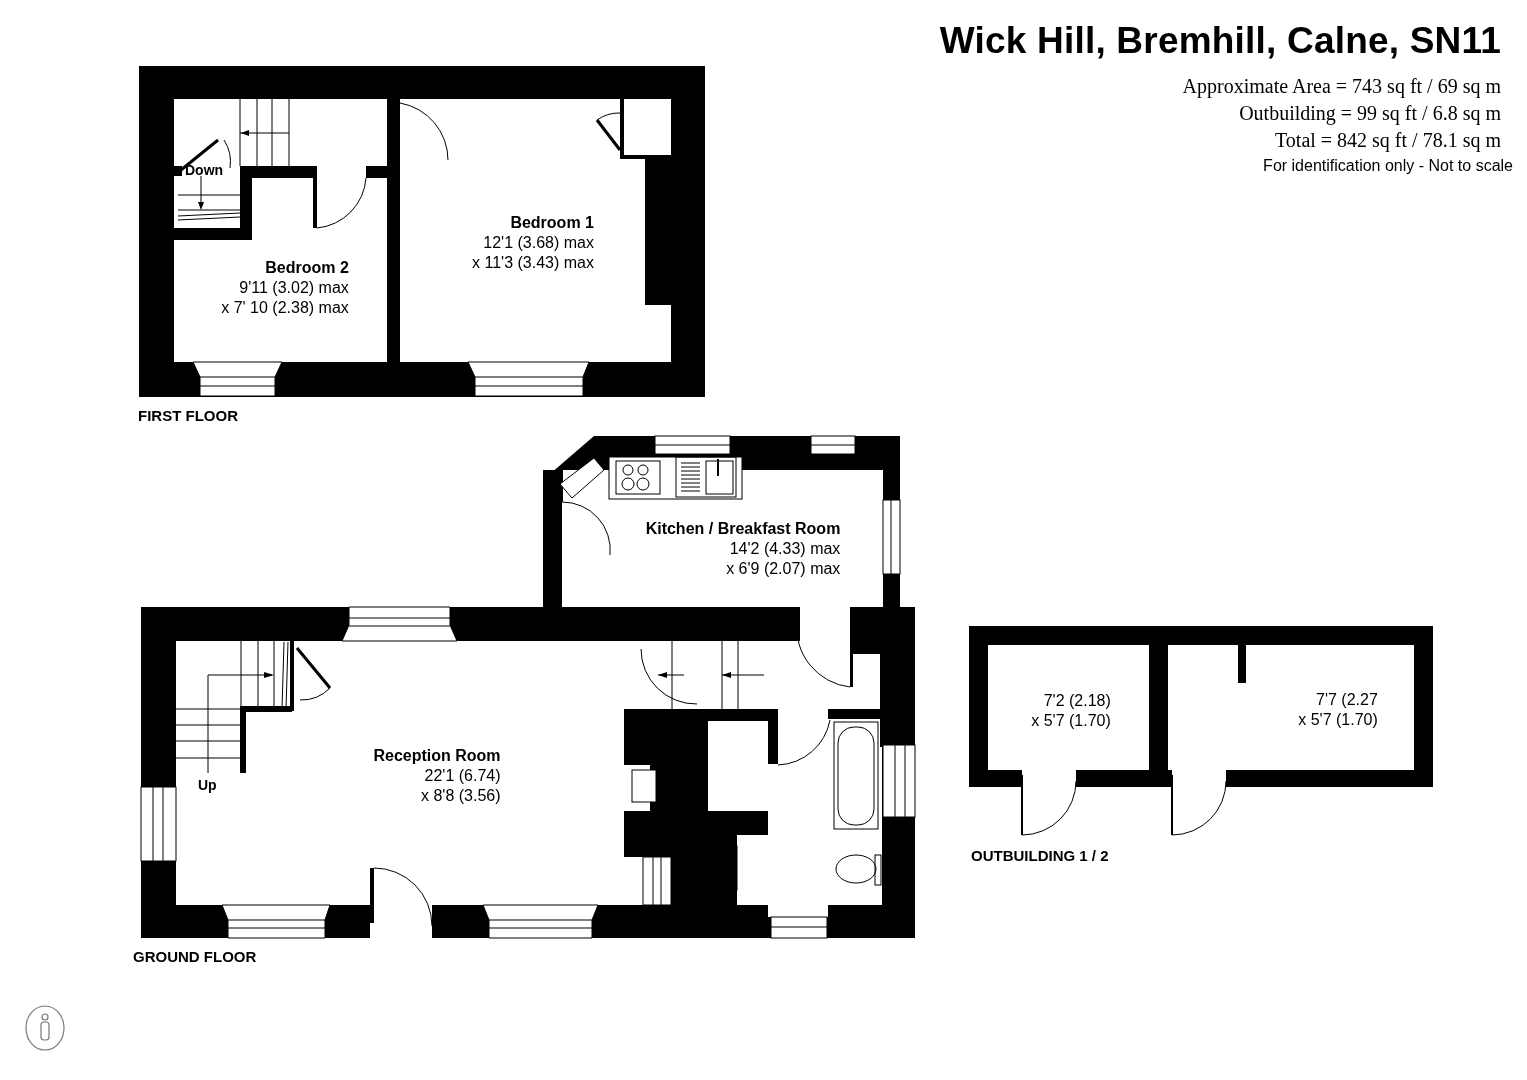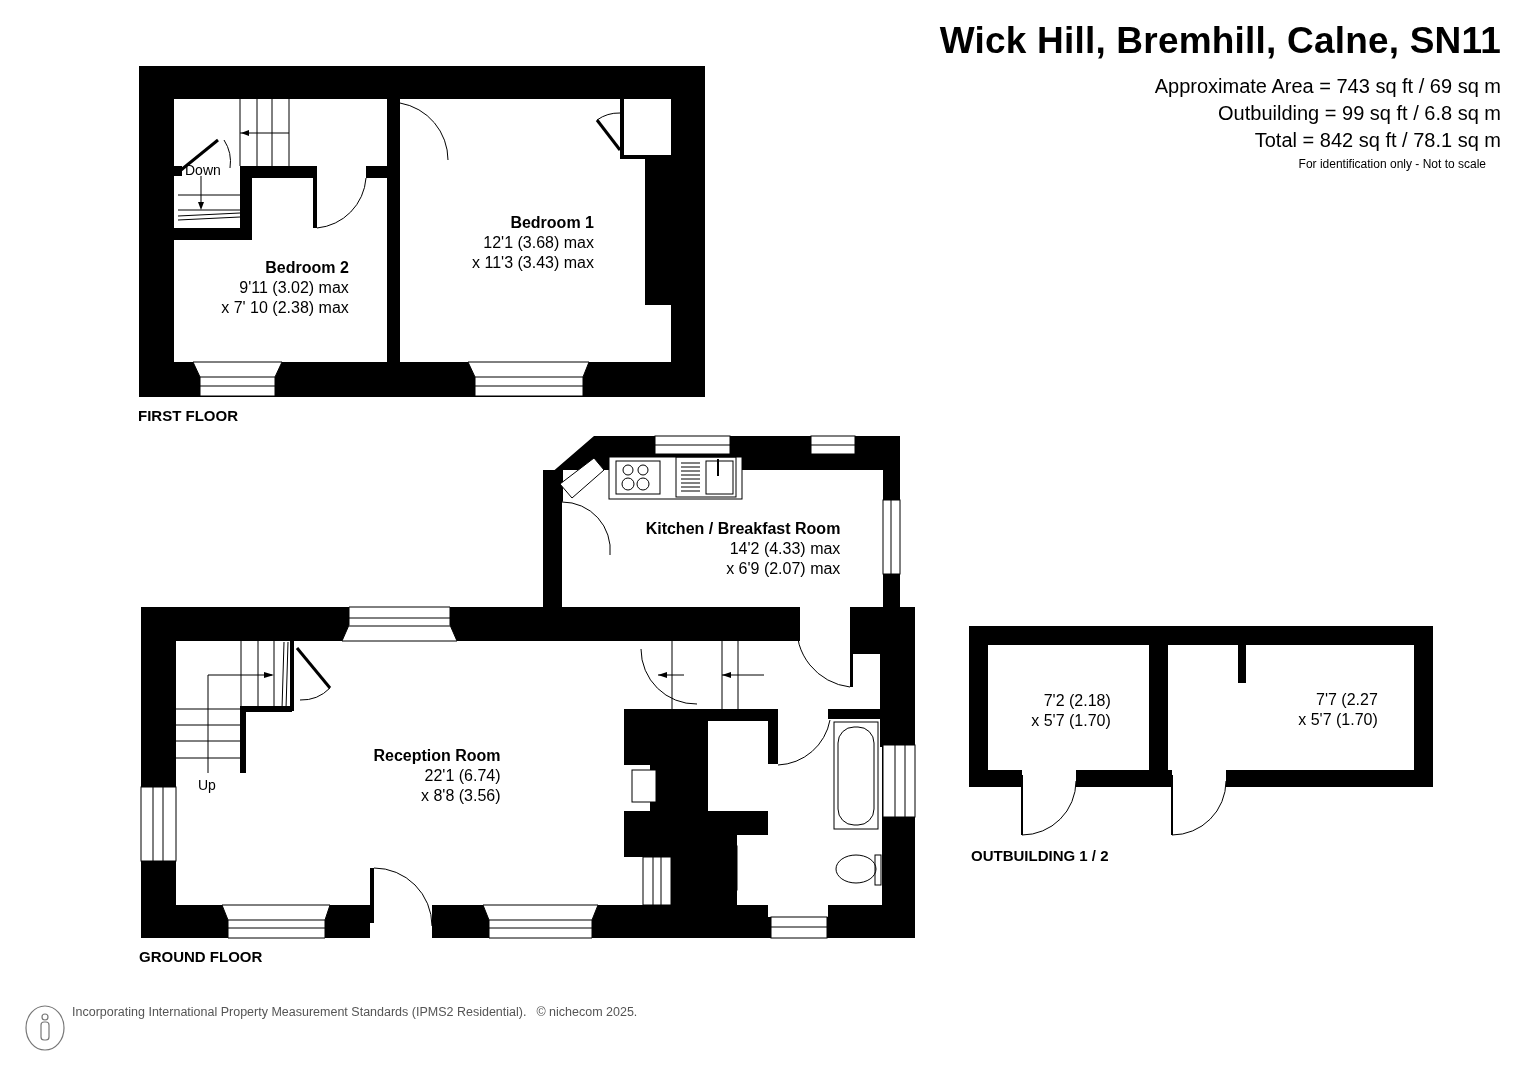--- a/index.html
+++ b/index.html
@@ -1,24 +1,24 @@
 <!DOCTYPE html>
 <html><head>
 <meta charset="utf-8">
 <style>
   html, body { margin: 0; padding: 0; background: #ffffff; }
   body { width: 1527px; height: 1080px; position: relative; overflow: hidden; font-family: "Liberation Sans", sans-serif; color: #000; }
   svg { position: absolute; left: 0; top: 0; }
   .title { position: absolute; right: 26px; top: 20px; font-size: 37px; font-weight: bold; white-space: nowrap; letter-spacing: 0.2px; }
-  .area { position: absolute; right: 26px; font-size: 20px; white-space: nowrap; text-align: right; }
-  .note { position: absolute; right: 41px; top: 157px; font-size: 12px; white-space: nowrap; }
+  .area { position: absolute; right: 26px; font-size: 20px; white-space: nowrap; text-align: right; font-family: Liberation Serif, serif; }
+  .note { position: absolute; right: 14px; top: 157px; font-size: 16px; white-space: nowrap; }
   .floor-label { position: absolute; font-size: 15px; font-weight: bold; white-space: nowrap; }
   .room { position: absolute; text-align: right; font-size: 16px; line-height: 20px; white-space: nowrap; transform: translateX(-50%); }
   .room .name { font-weight: bold; }
-  .small { position: absolute; font-size: 14px; font-weight: normal; white-space: nowrap; }
+  .small { position: absolute; font-size: 14px; font-weight: bold; white-space: nowrap; }
   .footer { position: absolute; left: 72px; top: 1004px; font-size: 12.5px; line-height: 17px; color: #555; white-space: nowrap; }
   .footer .copy { margin-left: 10px; }
 </style>
 </head>
 <body>
 
 <svg width="1527" height="1080" viewBox="0 0 1527 1080">
 
   <g>
 
@@ -248,27 +248,26 @@
   <div class="name">Reception Room</div>
   <div>22'1 (6.74)</div>
   <div>x 8'8 (3.56)</div>
 </div>
 <div class="room" style="left:743px; top:519px">
   <div class="name">Kitchen / Breakfast Room</div>
   <div>14'2 (4.33) max</div>
   <div>x 6'9 (2.07) max</div>
 </div>
 <div class="small" style="left:198px; top:777px">Up</div>
-<div class="floor-label" style="left:139px; top:948px">GROUND FLOOR</div>
+<div class="floor-label" style="left:133px; top:948px">GROUND FLOOR</div>
 
 <div class="room" style="left:1071px; top:691px">
   <div>7'2 (2.18)</div>
   <div>x 5'7 (1.70)</div>
 </div>
 <div class="room" style="left:1338px; top:690px">
   <div>7'7 (2.27</div>
   <div>x 5'7 (1.70)</div>
 </div>
 <div class="floor-label" style="left:971px; top:847px">OUTBUILDING 1 / 2</div>
 
 <div class="footer">
-  <div><span>Incorporating International Property Measurement Standards (IPMS2 Residential).</span><span class="copy">© nichecom 2025.</span></div>
 </div>
 
 </body></html>

